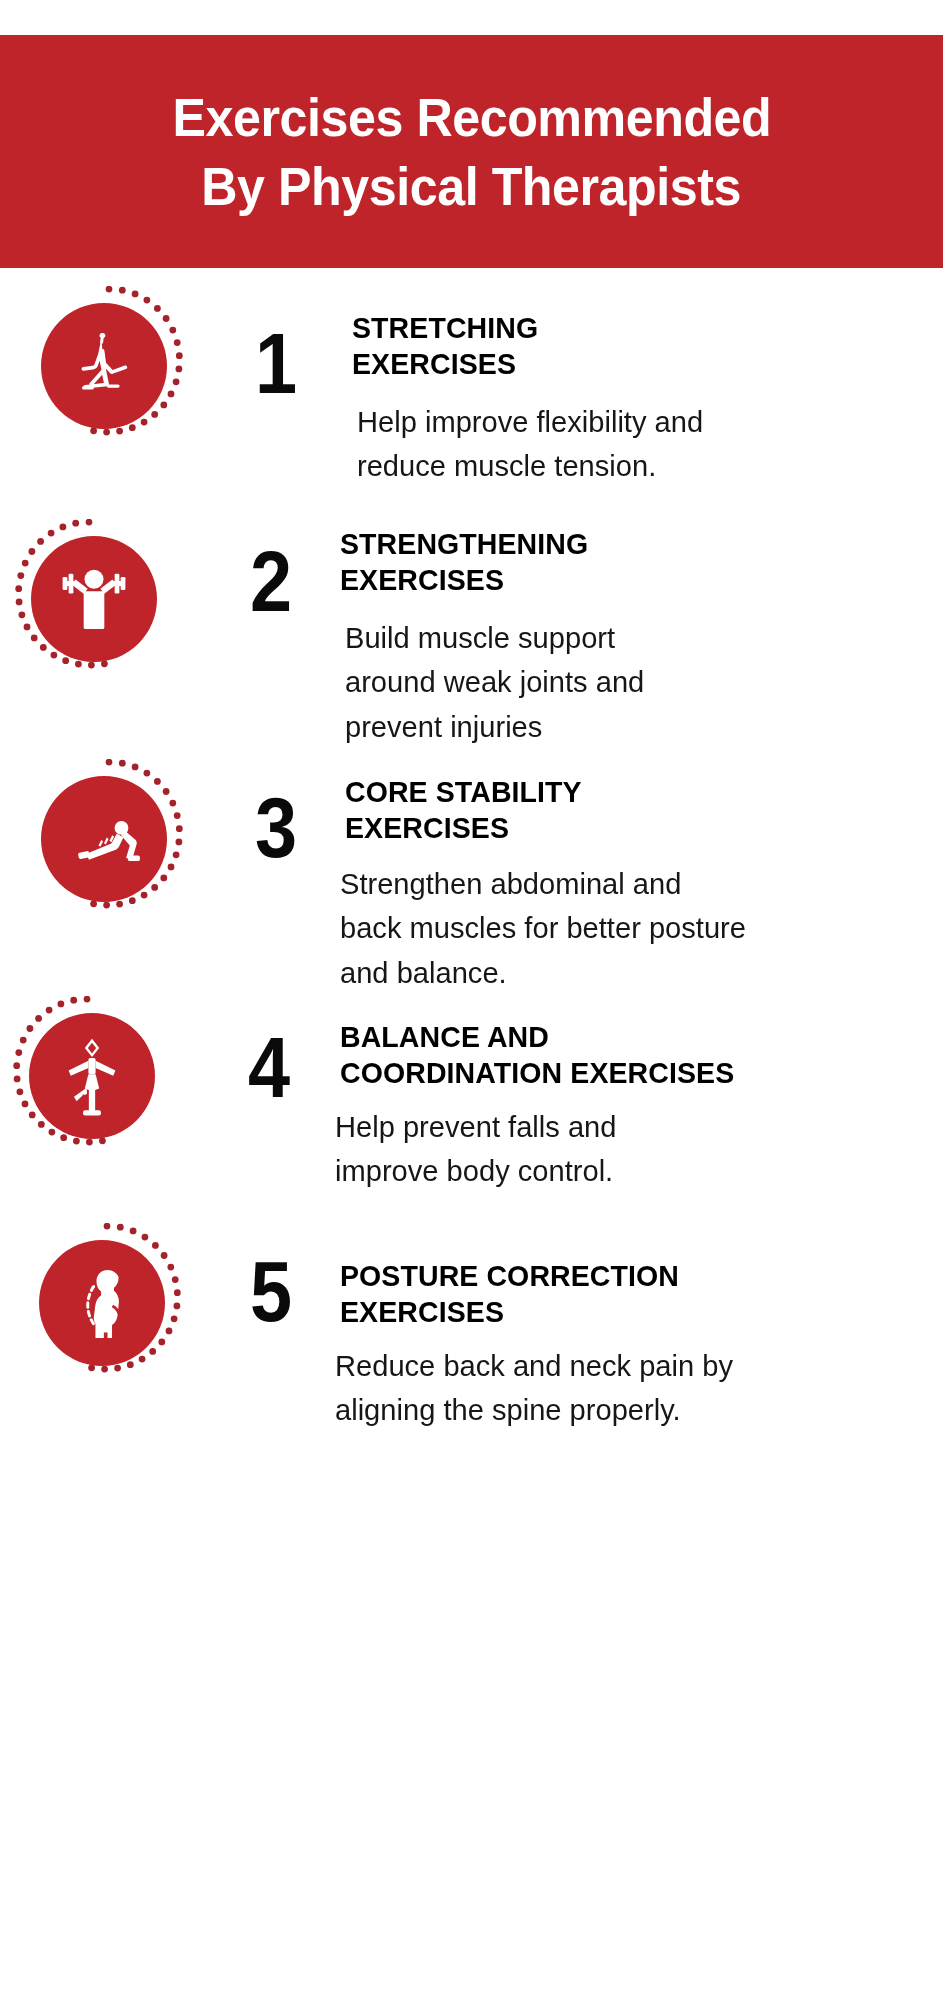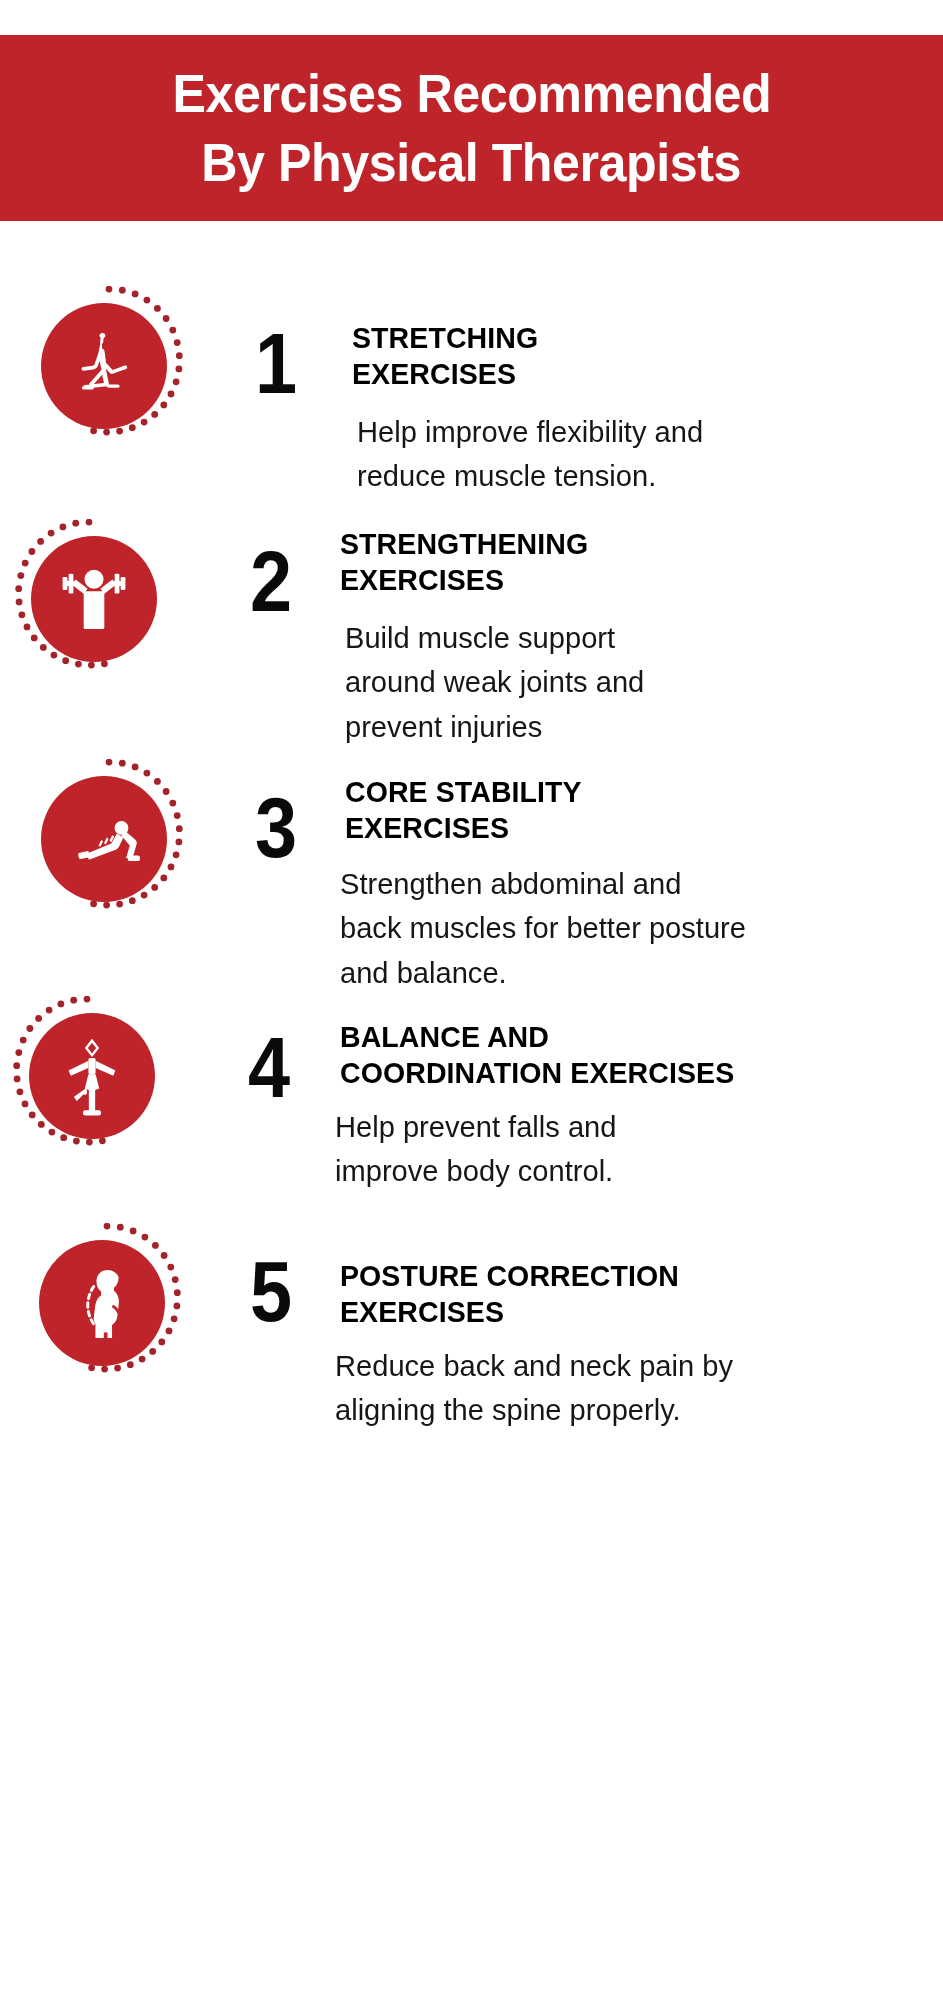--- a/index.html
+++ b/index.html
@@ -5,21 +5,21 @@
   * { margin:0; padding:0; box-sizing:border-box; }
   html,body { background:#ffffff; }
   body {
     width:943px; height:2000px; position:relative; overflow:hidden;
     font-family:"Liberation Sans", sans-serif;
     -webkit-font-smoothing:antialiased;
   }
 
   
   .banner {
-    position:absolute; left:0; top:35px; width:943px; height:186px;
+    position:absolute; left:0; top:35px; width:943px; height:233px;
     background:#be2429;
     display:flex; flex-direction:column; align-items:center; justify-content:center;
   }
   .banner-line {
     color:#ffffff;
     font-family:"Liberation Sans Narrow","Liberation Sans", sans-serif;
     font-weight:bold;
     font-size:54px;
     line-height:1.27;
     letter-spacing:-0.5px;
@@ -128,21 +128,21 @@
             <path d="M48 14c-1.6 0-2.9 1.3-2.9 2.9 0 1 .5 1.9 1.3 2.4l-.6 4.8c-.1.9.5 1.7 1.4 1.8.9.1 1.7-.5 1.8-1.4l.6-4.9c1.1-.4 1.9-1.5 1.9-2.7 0-1.6-1.3-2.9-2.9-2.9z"></path>
             <path d="M47.4 22.6c-.5.1-.9.5-1 1l-2.6 12.9-4.1 11.7c-.3.9-1.1 1.5-2 1.6l-10.3 1.3c-1.1.1-1.9 1.1-1.8 2.2.1 1 .9 1.8 1.9 1.8h.3l10.3-1.3c2.4-.3 4.4-1.9 5.2-4.1l1.9-5.4 2.1 9.7-12.8 14.5c-.8.9-.7 2.2.1 2.9.4.4.9.5 1.4.5.6 0 1.2-.2 1.6-.7l10.4-11.8 1.9 9.1-20.4 2.1h-.1c-1.1.1-1.9 1-1.8 2.1.1 1 .9 1.8 1.9 1.8h.2l24.1-2.5c1-.1 1.8-1 1.7-2l-3.6-17.2 4.8 5.1c.7.7 1.7 1 2.6.6l14.6-5.3c1-.4 1.6-1.5 1.2-2.5-.4-1-1.5-1.6-2.5-1.2l-13.2 4.8-7.2-7.7-1.8-13.4c-.2-1.1-1.2-1.9-2.3-1.7z"></path>
             <path d="M50.5 36.5c-.1-.7-.5-1.3-1.2-1.5-.6-.2-1.3 0-1.8.5l-.4.5 1.3 9.4 2.4-2.7-.3-6.2z"></path>
             <rect x="26" y="72" width="13" height="3.6" rx="1.8"></rect>
             <rect x="53" y="70" width="14" height="3.6" rx="1.8"></rect>
           </g>
         </svg>
       </div>
     </div>
     <div class="num" style="left:255px; top:74px;">1</div>
-    <div class="txt" style="left:352px; top:74px; width:560px;">
+    <div class="txt" style="left:352px; top:64px; width:560px;">
       <div class="head">STRETCHING</div>
       <div class="head">EXERCISES</div>
       <div class="body" style="margin-top:18px; margin-left:5px; width:400px;">Help improve flexibility and reduce muscle tension.</div>
     </div>
   </div>
 
   <div class="item">
     <div class="badge" style="left:14px; top:273px;">
       <svg class="dots flip" viewBox="0 0 160 160">
         <g fill="#a42229">

